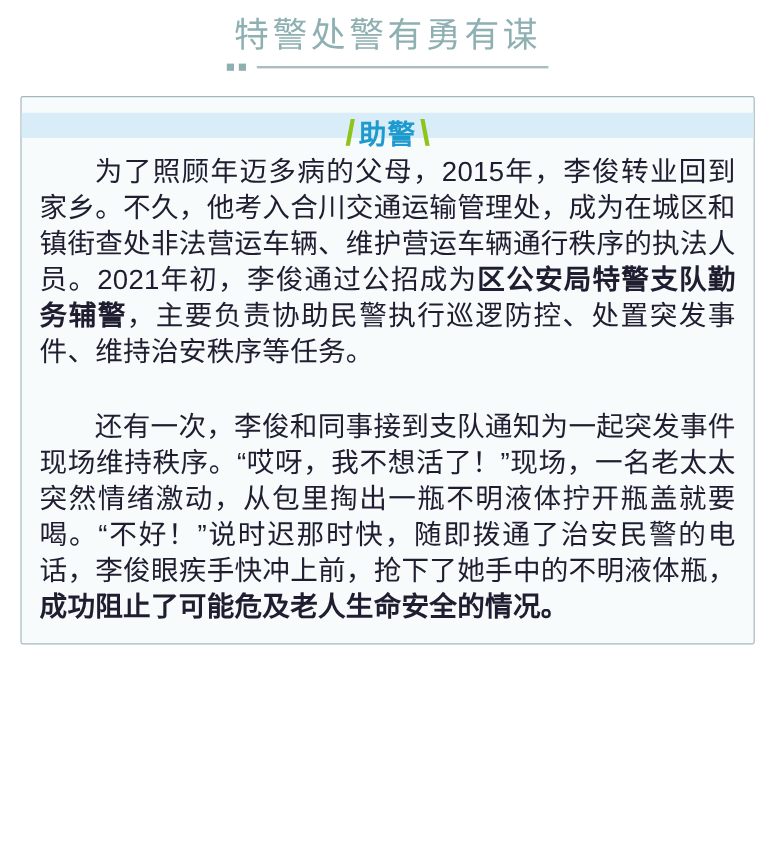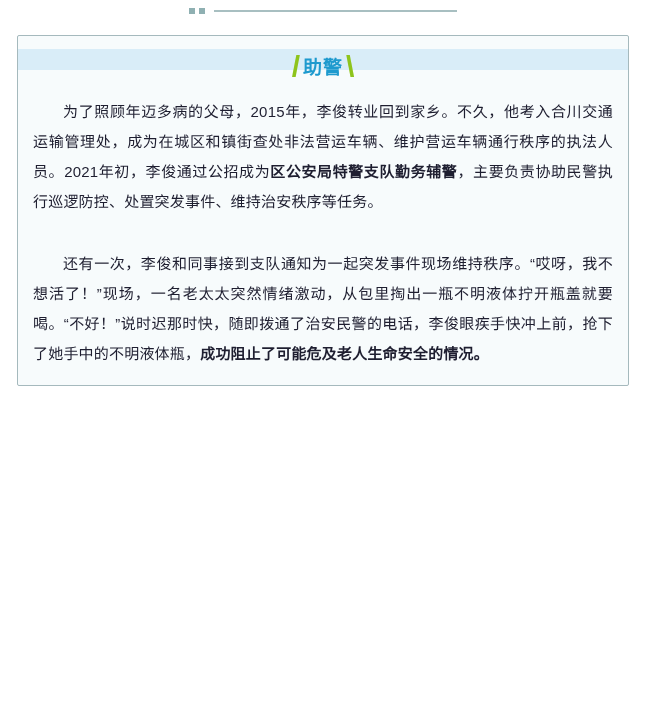--- a/index.html
+++ b/index.html
@@ -64,47 +64,48 @@
   }
   .badge-slash {
     font-size: 30px;
     line-height: 1;
     font-weight: 600;
     color: var(--color-badge-slash, #8ec41c);
   }
   .badge-slash.left  { margin-right: 3px; }
   .badge-slash.right { margin-left: 3px; }
   .badge-label {
-    font-size: 19px;
+    font-size: 23px;
     line-height: 1;
     font-weight: 700;
     letter-spacing: 1px;
     color: var(--color-badge-text, #1e9ace);
   }
   .article {
-    margin-top: 27px;
+    margin-top: 13px;
     padding: 0 15px;
-    font-size: 15px;
+    font-size: 23px;
     line-height: 30px;
     letter-spacing: 0.2px;
     color: var(--color-body-text, #1e1e30);
     text-align: justify;
   }
   .article p {
     text-indent: 2em;
     margin: 0 0 32px;
   }
   .article p:last-child { margin-bottom: 0; }
   .article strong { font-weight: 700; }
 </style>
 </head>
 <body>
 
 <div class="page">
 
+  <h1 class="title">特警处警有勇有谋</h1>
 
   <div class="title-decor">
     <span class="decor-square"></span>
     <span class="decor-square"></span>
     <span class="decor-line"></span>
   </div>
 
   <div class="card">
 
     <div class="band">

